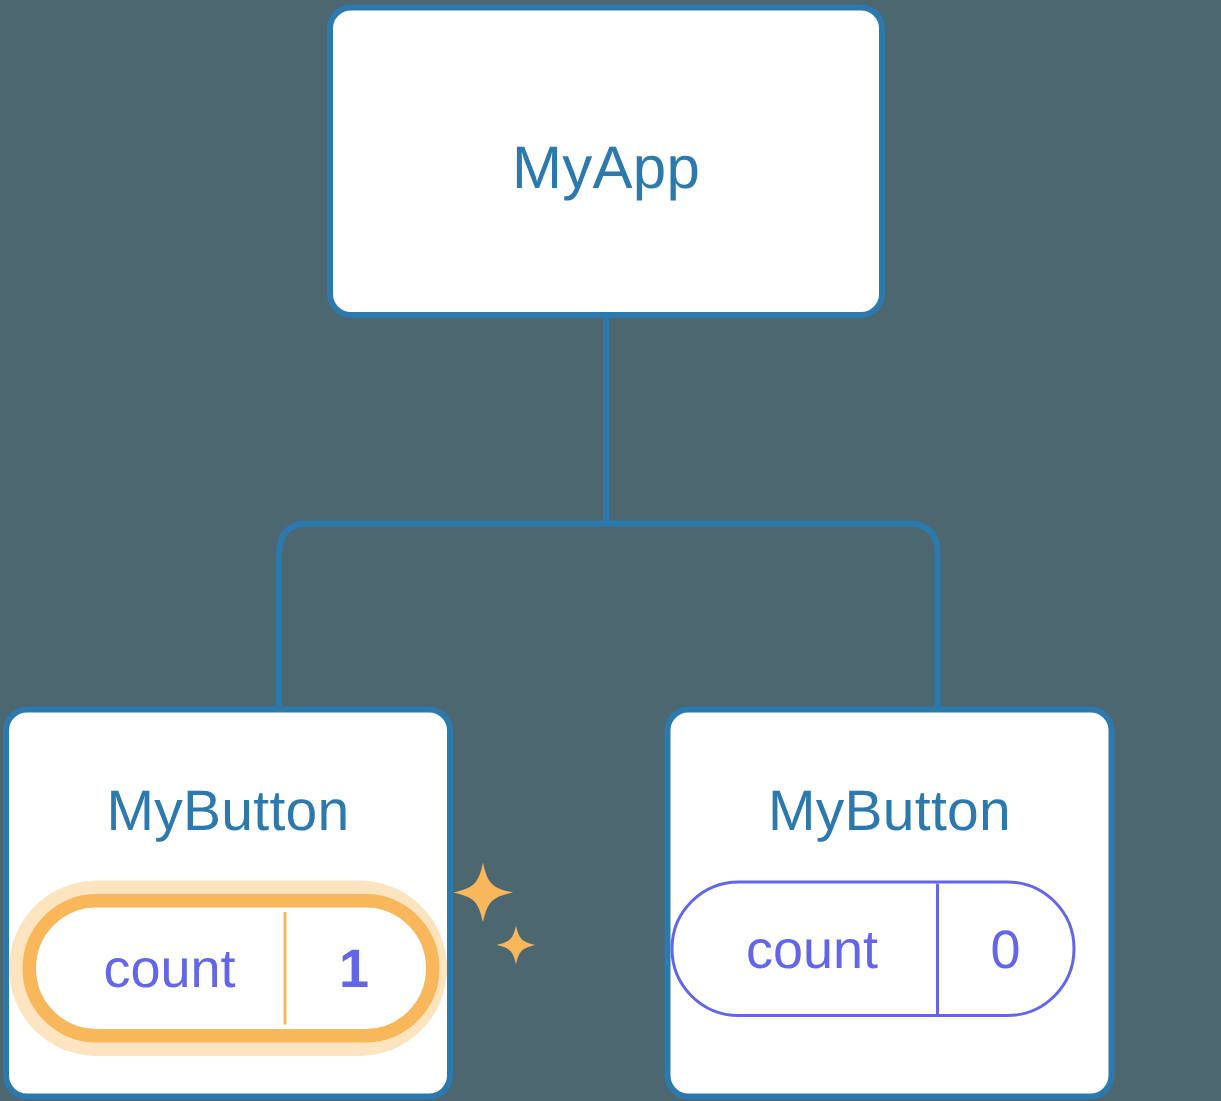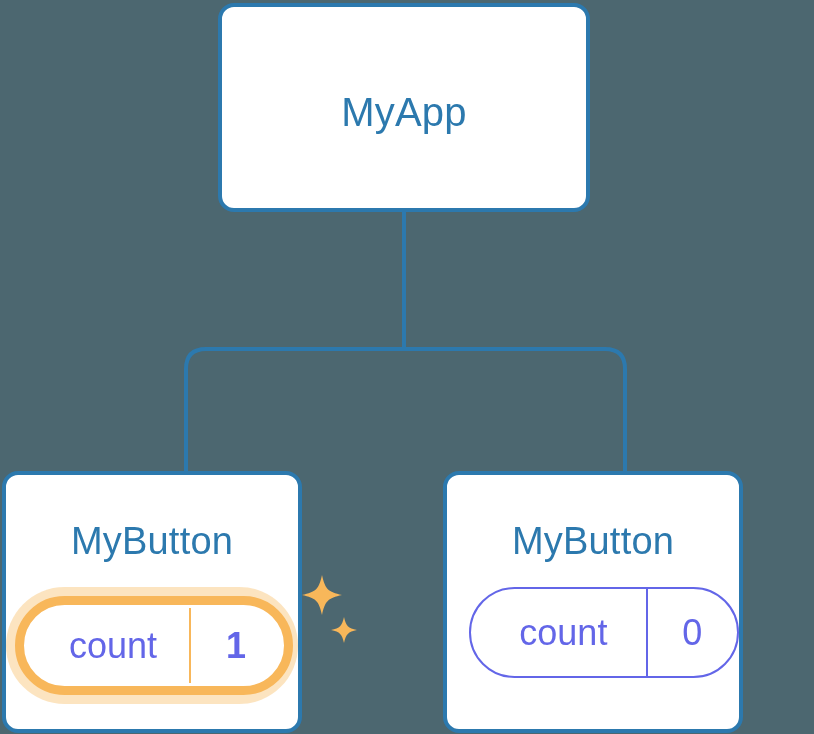--- a/index.html
+++ b/index.html
@@ -44,21 +44,21 @@
     position:absolute;left:0;right:0;top:47px;
   }
 
   
   .pill-wrap{
     position:absolute;
     left:0;right:0;
     top:112px;
     display:flex;
     align-items:center;
-    justify-content:flex-end;
+    justify-content:flex-start;
   }
   .pill{
     position:relative;
     display:flex;
     align-items:stretch;
     height:91px;
     border-radius:46px;
     box-sizing:border-box;
     background:#ffffff;
   }

